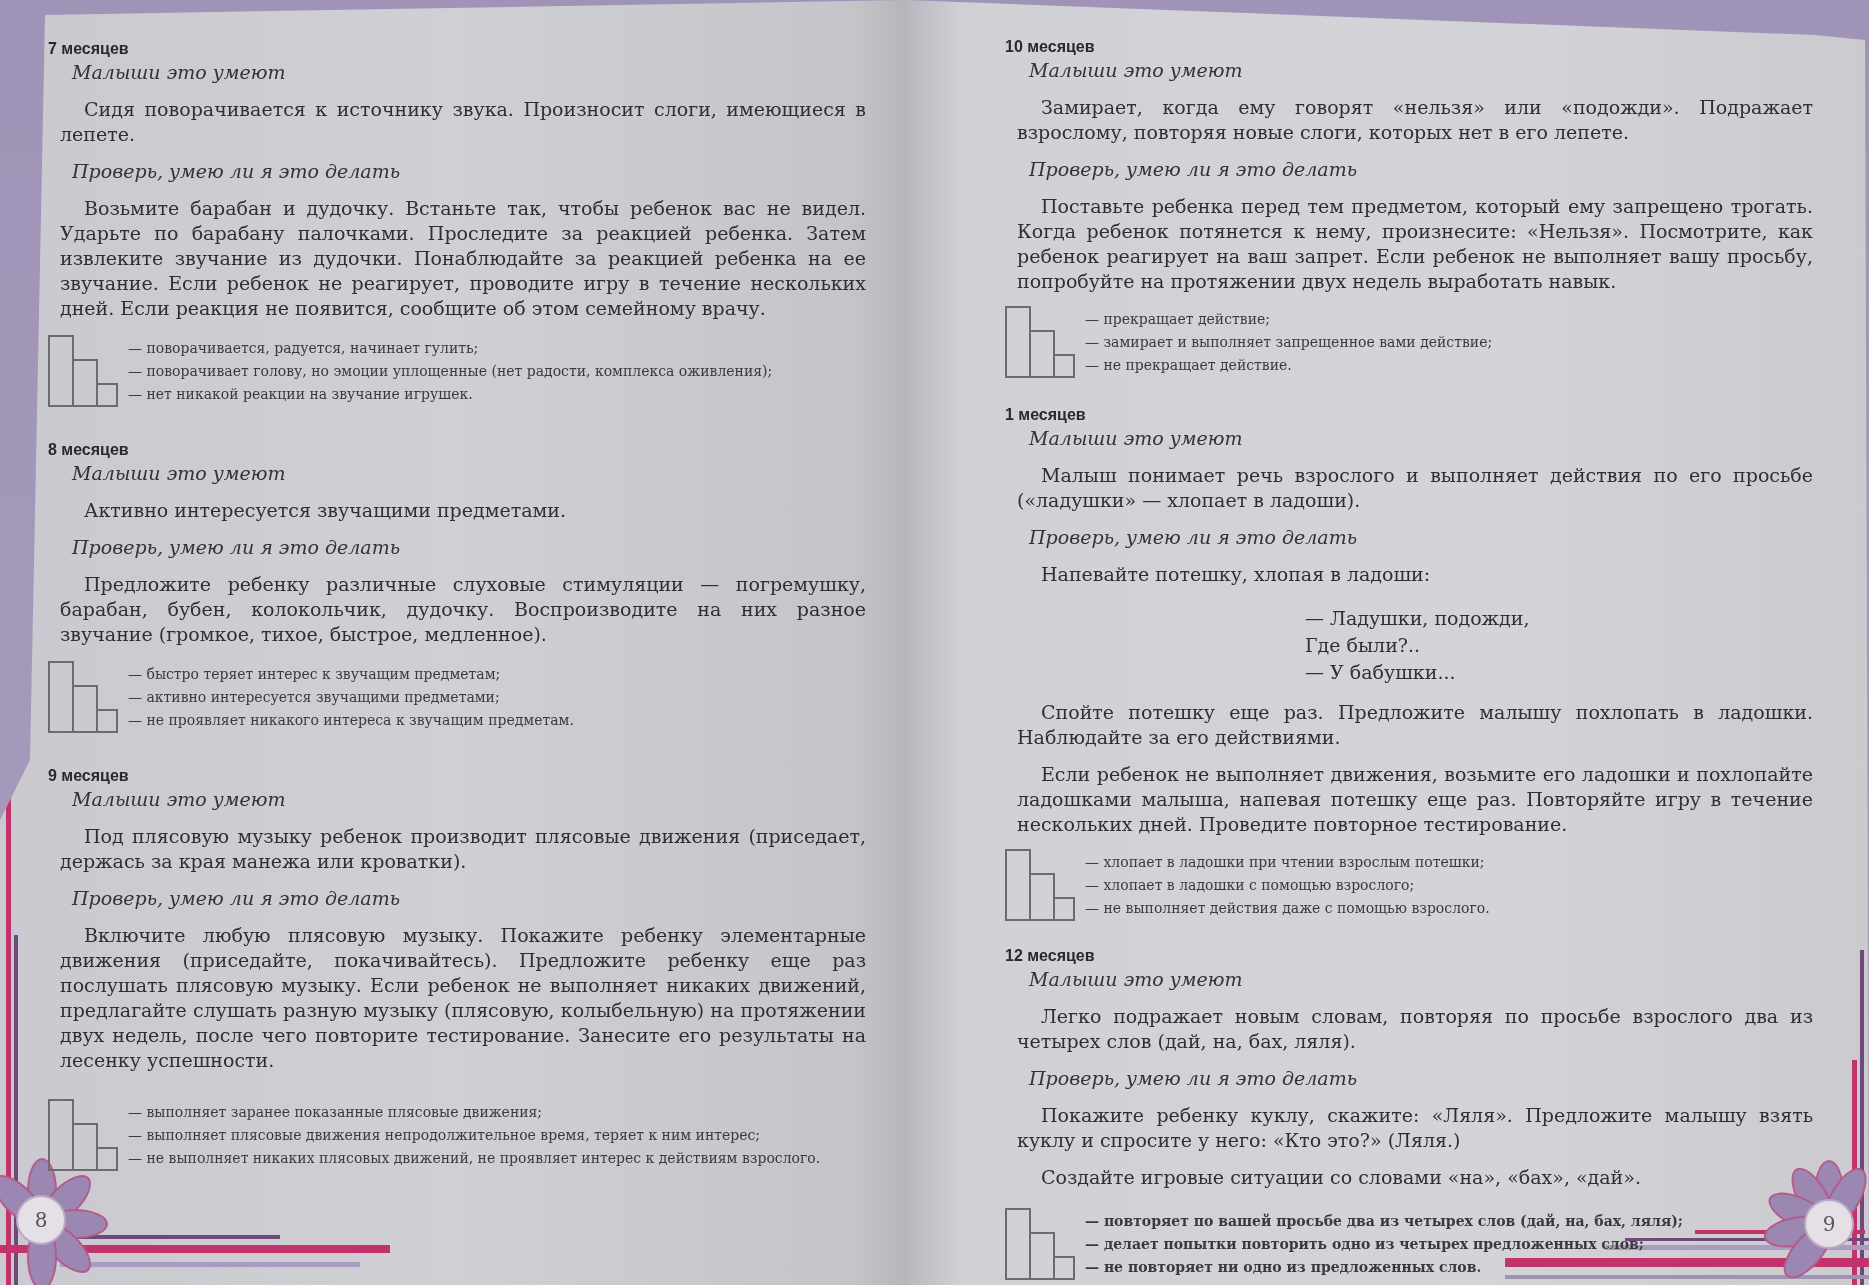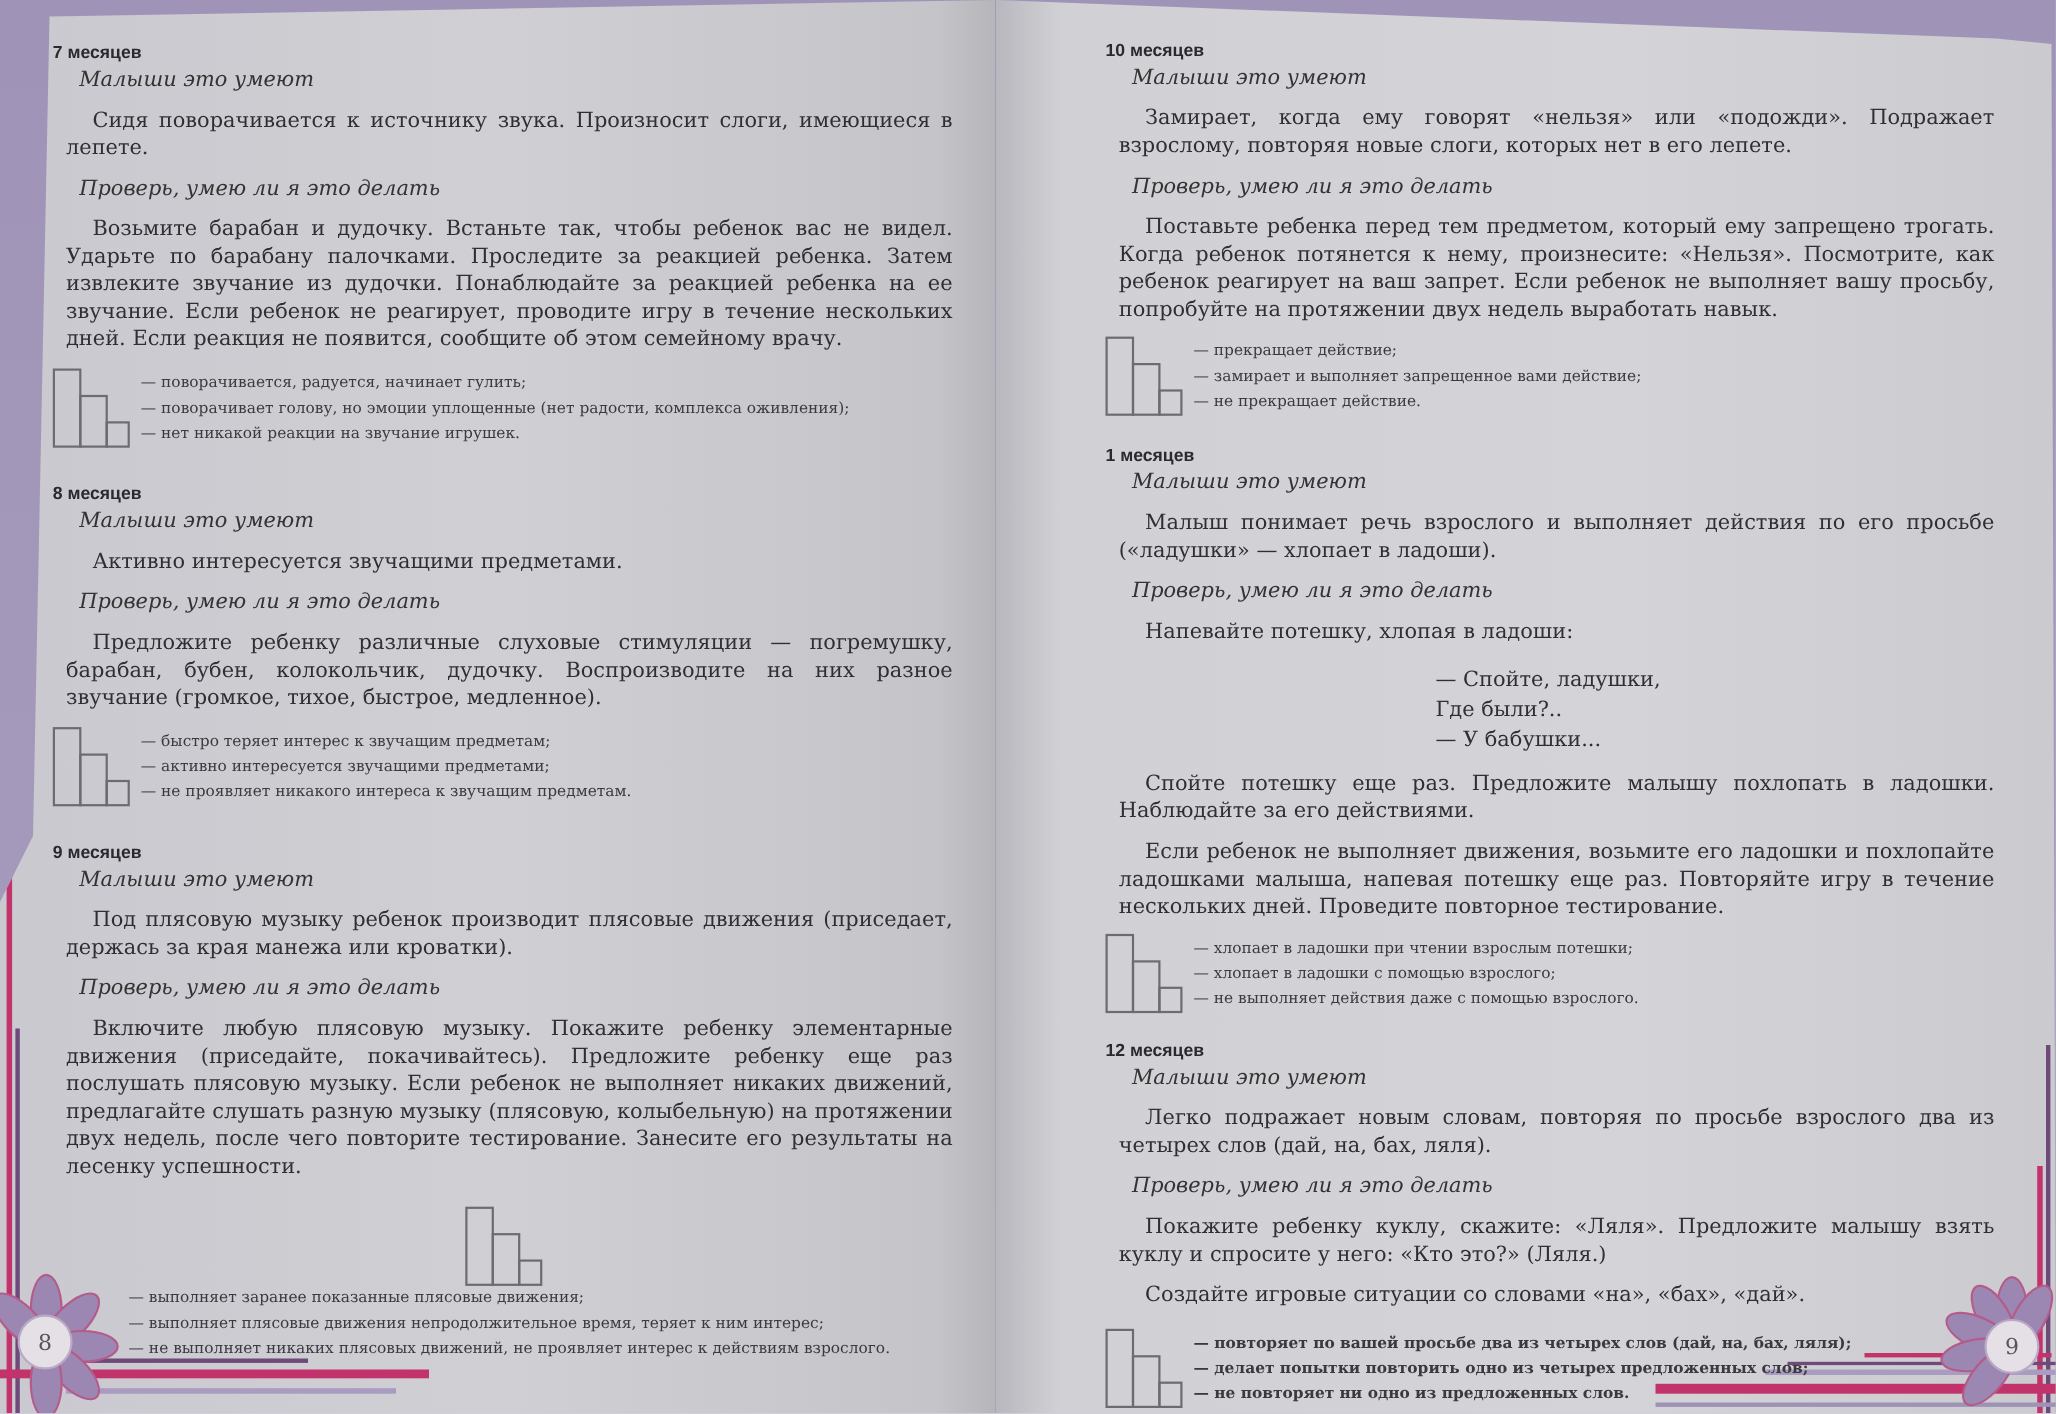--- a/index.html
+++ b/index.html
@@ -127,21 +127,21 @@
         </ul>
       </div>
     </div>
 
     <div class="section" style="margin-top:34px;">
       <div class="age-heading">9 месяцев</div>
       <p class="subhead">Малыши это умеют</p>
       <p class="para">Под плясовую музыку ребенок производит плясовые движения (приседает, держась за края манежа или кроватки).</p>
       <p class="subhead">Проверь, умею ли я это делать</p>
       <p class="para">Включите любую плясовую музыку. Покажите ребенку элементарные движения (приседайте, покачивайтесь). Предложите ребенку еще раз послушать плясовую музыку. Если ребенок не выполняет никаких движений, предлагайте слушать разную музыку (плясовую, колыбельную) на протяжении двух недель, после чего повторите тестирование. Занесите его результаты на лесенку успешности.</p>
-      <div class="ladder" style="margin-top:26px;flex-direction:column;">
+      <div class="ladder" style="margin-top:26px;">
         <div class="ladder-icon">
           <div class="step s1"></div>
             <div class="step s2"></div>
             <div class="step s3"></div>
         </div>
         <ul class="ladder-items">
           <li>выполняет заранее показанные плясовые движения;</li>
           <li>выполняет плясовые движения непродолжительное время, теряет к ним интерес;</li>
           <li>не выполняет никаких плясовых движений, не проявляет интерес к действиям взрослого.</li>
         </ul>
@@ -191,21 +191,21 @@
       </div>
     </div>
 
     <div class="section" style="margin-top:28px;">
       <div class="age-heading">1 месяцев</div>
       <p class="subhead">Малыши это умеют</p>
       <p class="para">Малыш понимает речь взрослого и выполняет действия по его просьбе («ладушки» — хлопает в ладоши).</p>
       <p class="subhead">Проверь, умею ли я это делать</p>
       <p class="para">Напевайте потешку, хлопая в ладоши:</p>
       <div class="poem">
-        <div>— Спойте, ладушки,</div>
+        <div>— Ладушки, подожди,</div>
         <div>Где были?..</div>
         <div>— У бабушки...</div>
       </div>
       <p class="para">Спойте потешку еще раз. Предложите малышу похлопать в ладошки. Наблюдайте за его действиями.</p>
       <p class="para">Если ребенок не выполняет движения, возьмите его ладошки и похлопайте ладошками малыша, напевая потешку еще раз. Повторяйте игру в течение нескольких дней. Проведите повторное тестирование.</p>
       <div class="ladder" style="margin-top:6px;">
         <div class="ladder-icon">
           <div class="step s1"></div>
             <div class="step s2"></div>
             <div class="step s3"></div>

